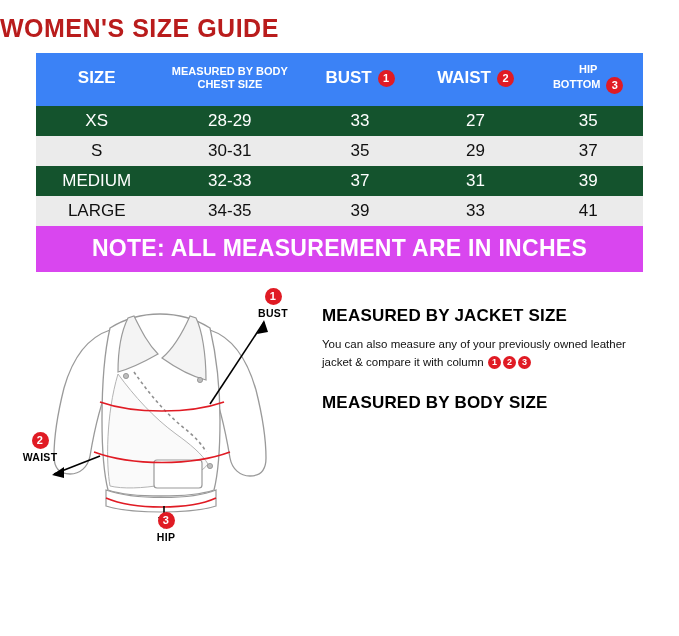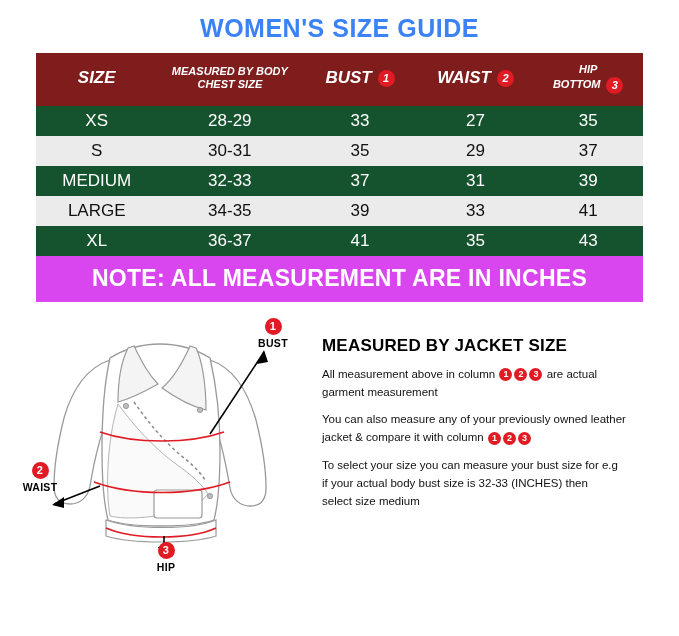--- a/index.html
+++ b/index.html
@@ -16,50 +16,49 @@
     position: relative;
   }
   .page {
     width: 679px;
     height: 636px;
     position: relative;
     box-sizing: border-box;
   }
   
   .title {
-    text-align: center;
+    text-align: left;
     font-size: 25px;
     font-weight: bold;
     letter-spacing: 0.5px;
     padding: 14px 0 10px 0;
-    color: #3b82f6;
+    color: #b91c1c;
   }
   
   .table-wrap {
     margin: 0 36px;
     background: #000;
   }
   table.size-table {
     width: 100%;
     border-collapse: collapse;
     table-layout: fixed;
   }
   table.size-table th,
   table.size-table td {
     text-align: center;
     vertical-align: middle;
     border: none;
   }
   thead th {
-    background: #7f1d1d;
+    background: #3b82f6;
     color: #fff;
     font-weight: bold;
     padding: 10px 2px 12px 2px;
     font-size: 17px;
-    font-style: italic;
   }
   thead th.small {
     font-size: 11px;
     line-height: 1.25;
     font-weight: bold;
   }
   .col-size { width: 20%; }
   .col-chest { width: 24%; }
   .col-bust { width: 19%; }
   .col-waist { width: 19%; }
@@ -234,27 +233,20 @@
           <td>31</td>
           <td>39</td>
         </tr>
         <tr class="alt">
           <td>LARGE</td>
           <td>34-35</td>
           <td>39</td>
           <td>33</td>
           <td>41</td>
         </tr>
-        <tr>
-          <td>XL</td>
-          <td>36-37</td>
-          <td>41</td>
-          <td>35</td>
-          <td>43</td>
-        </tr>
         <tr class="note-row">
           <td colspan="5">NOTE: ALL MEASUREMENT ARE IN INCHES</td>
         </tr>
       </tbody>
     </table>
   </div>
 
   <div class="lower">
 
     <div class="jacket-col">
@@ -302,31 +294,21 @@
       </div>
       <div class="lbl lbl-hip">
         <span class="badge">3</span>
         <span>HIP</span>
       </div>
     </div>
 
     <div class="text-col">
       <h2 class="sec-title">MEASURED BY JACKET SIZE</h2>
       <p class="sec-text">
-        <span>All measurement above in column</span>
-        <span class="badge tiny">1</span><span class="badge tiny">2</span><span class="badge tiny">3</span>
-        <span>are actual</span><br>
-        <span>garment measurement</span>
-      </p>
-      <p class="sec-text">
         <span>You can also measure any of your previously owned leather</span><br>
         <span>jacket &amp; compare it with column</span>
         <span class="badge tiny">1</span><span class="badge tiny">2</span><span class="badge tiny">3</span>
       </p>
-      <p class="sec-text">
-        <span>To select your size you can measure your bust size for e.g</span><br>
-        <span>if your actual body bust size is 32-33 (INCHES) then</span><br>
-        <span>select size medium</span>
-      </p>
+      <h2 class="sec-title second">MEASURED BY BODY SIZE</h2>
     </div>
 
   </div>
 </div>
 
 </body></html>

